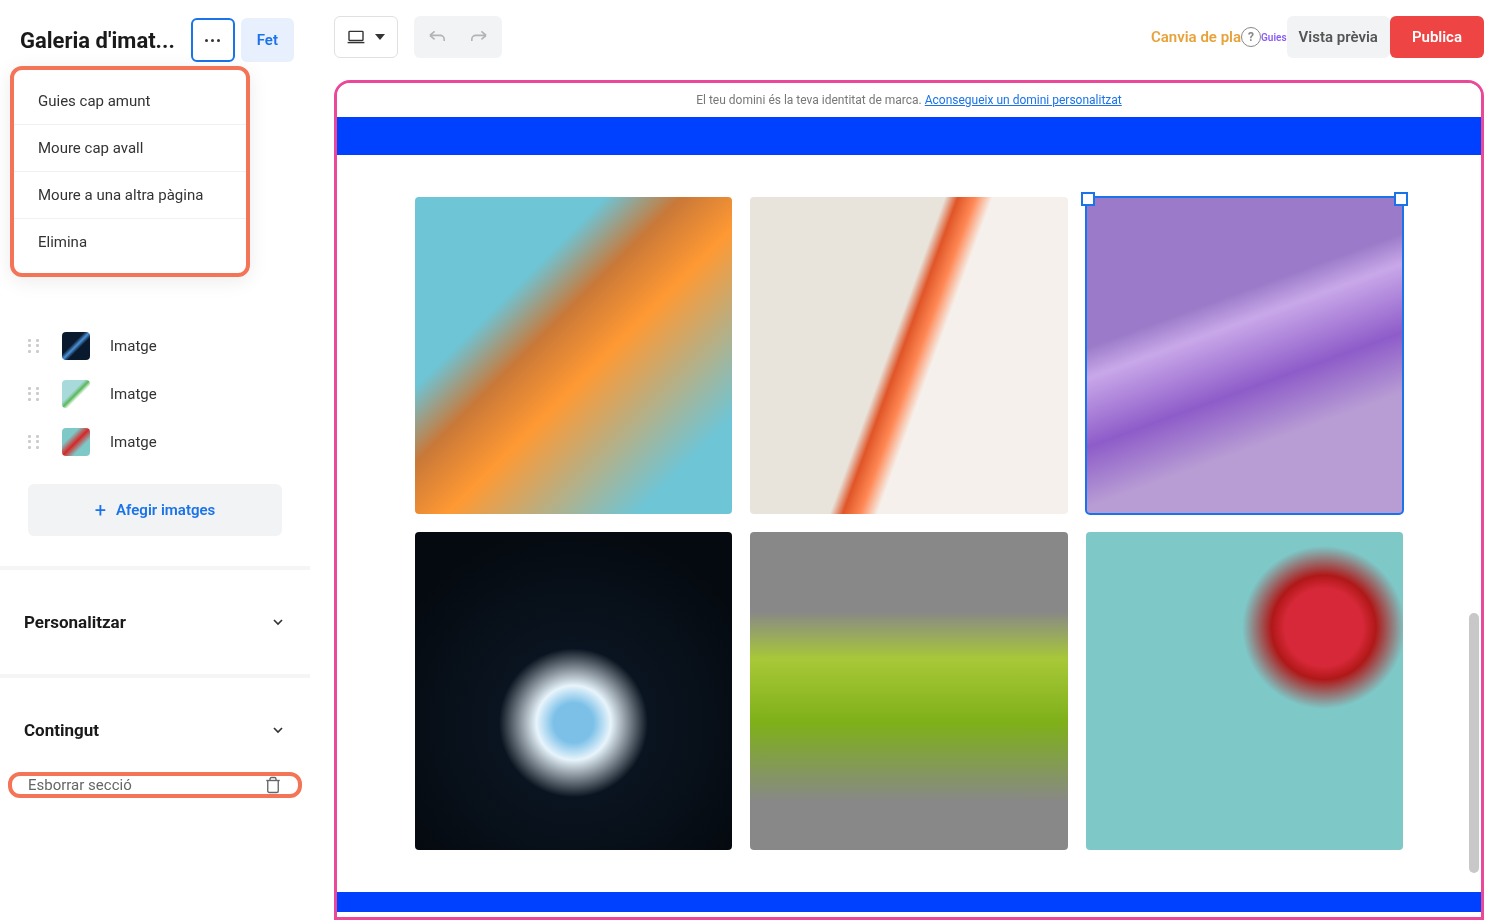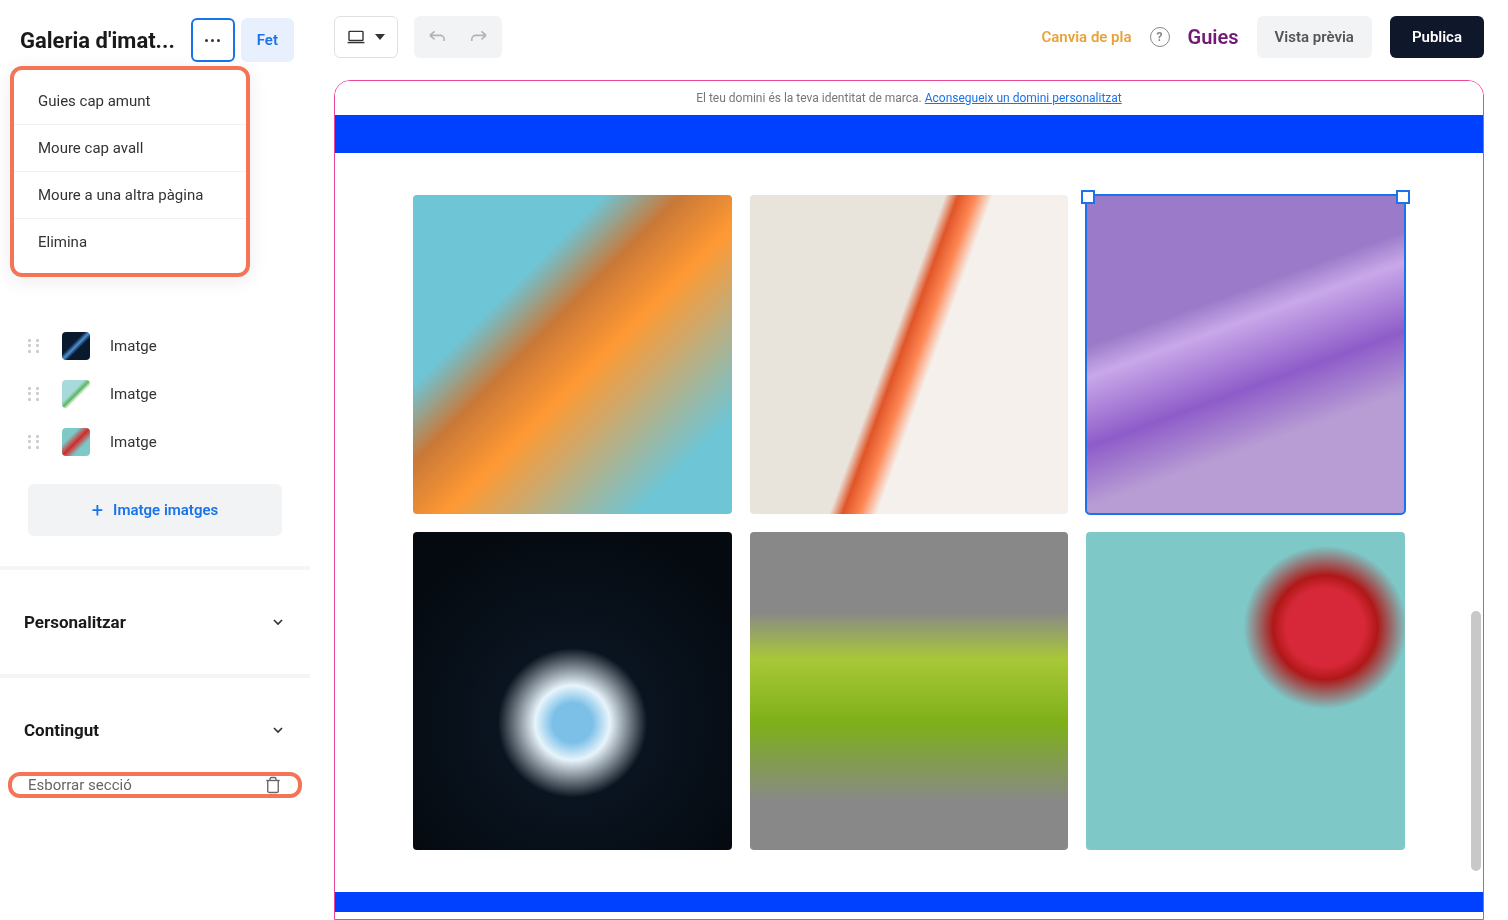--- a/index.html
+++ b/index.html
@@ -244,21 +244,20 @@
       background: transparent;
       display: flex;
       align-items: center;
       justify-content: center;
       cursor: pointer;
       opacity: 0.4;
     }
     .topbar-right {
       display: flex;
       align-items: center;
-      gap: 18px;
       margin-left: auto;
     }
     .plan-link {
       color: #e8a23a;
       font-size: 15px;
       font-weight: 600;
       cursor: pointer;
     }
     .help-icon {
       width: 20px;
@@ -267,49 +266,49 @@
       border-radius: 50%;
       display: flex;
       align-items: center;
       justify-content: center;
       font-size: 12px;
       font-weight: 700;
       color: #888;
       cursor: pointer;
     }
     .guides-link {
-      color: #701a75;
-      font-size: 20px;
+      color: #8b5cf6;
+      font-size: 10px;
       font-weight: 600;
       cursor: pointer;
     }
     .preview-btn {
-      padding: 12px 18px;
+      padding: 12px 12px;
       background: #f1f3f4;
       border: none;
       border-radius: 6px;
       color: #555;
       font-size: 15px;
       font-weight: 600;
       cursor: pointer;
     }
     .publish-btn {
       padding: 12px 22px;
-      background: #0f172a;
+      background: #ef4444;
       border: none;
       border-radius: 6px;
       color: #fff;
       font-size: 15px;
       font-weight: 600;
       cursor: pointer;
     }
     .canvas {
       flex: 1;
       margin: 6px 24px 0 24px;
-      border: 1px solid #ec4899;
+      border: 3px solid #ec4899;
       border-radius: 16px 16px 0 0;
       overflow: hidden;
       position: relative;
     }
     .domain-banner {
       padding: 10px;
       text-align: center;
       font-size: 12px;
       color: #777;
       background: #fff;
@@ -433,21 +432,21 @@
             <span></span>
             <span></span>
             <span></span>
           </div>
         <div class="thumb thumb3"></div>
         <div class="image-label">Imatge</div>
       </div>
 
       <button class="add-images-btn">
         <span class="plus-icon">+</span>
-        <span>Imatge imatges</span>
+        <span>Afegir imatges</span>
       </button>
 
       <div class="section-divider"></div>
 
       <div class="section-row">
         <span class="section-label">Personalitzar</span>
         <svg class="chevron-icon" viewBox="0 0 24 24" fill="none" stroke="#333" stroke-width="2.5">
             <polyline points="6 9 12 15 18 9"></polyline>
           </svg>
       </div>

